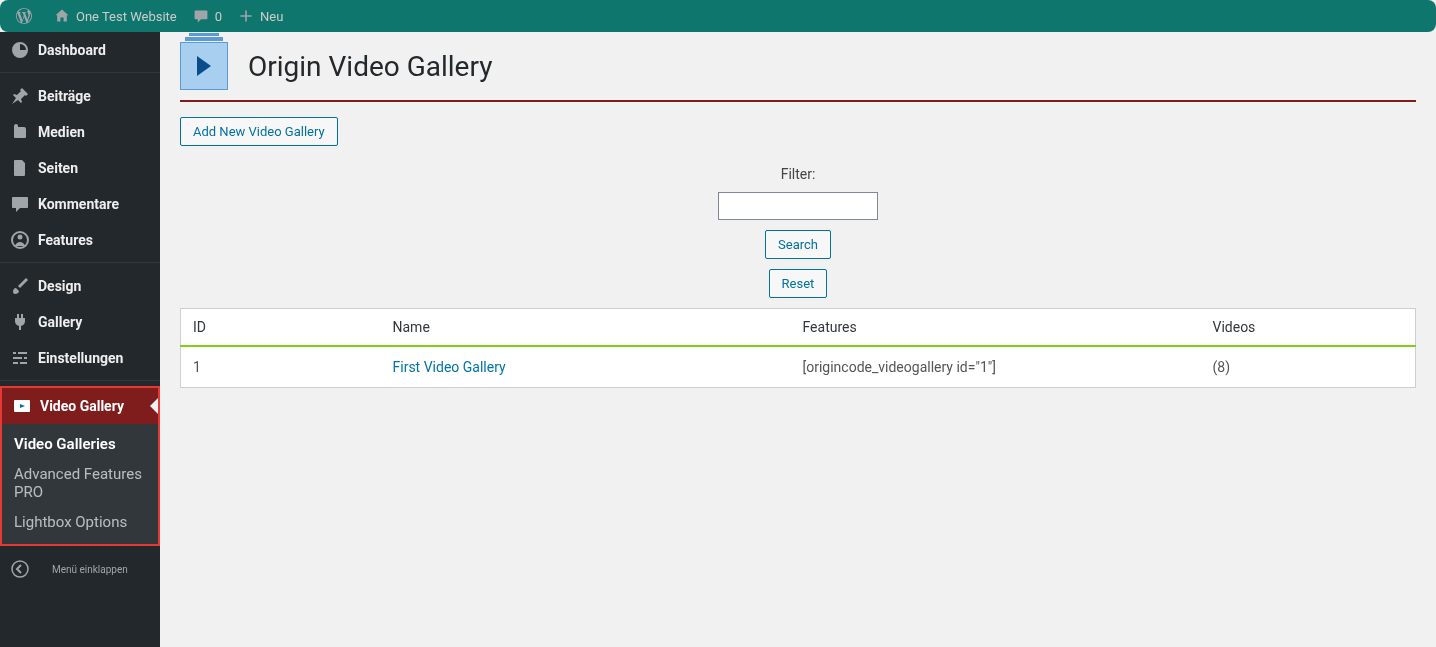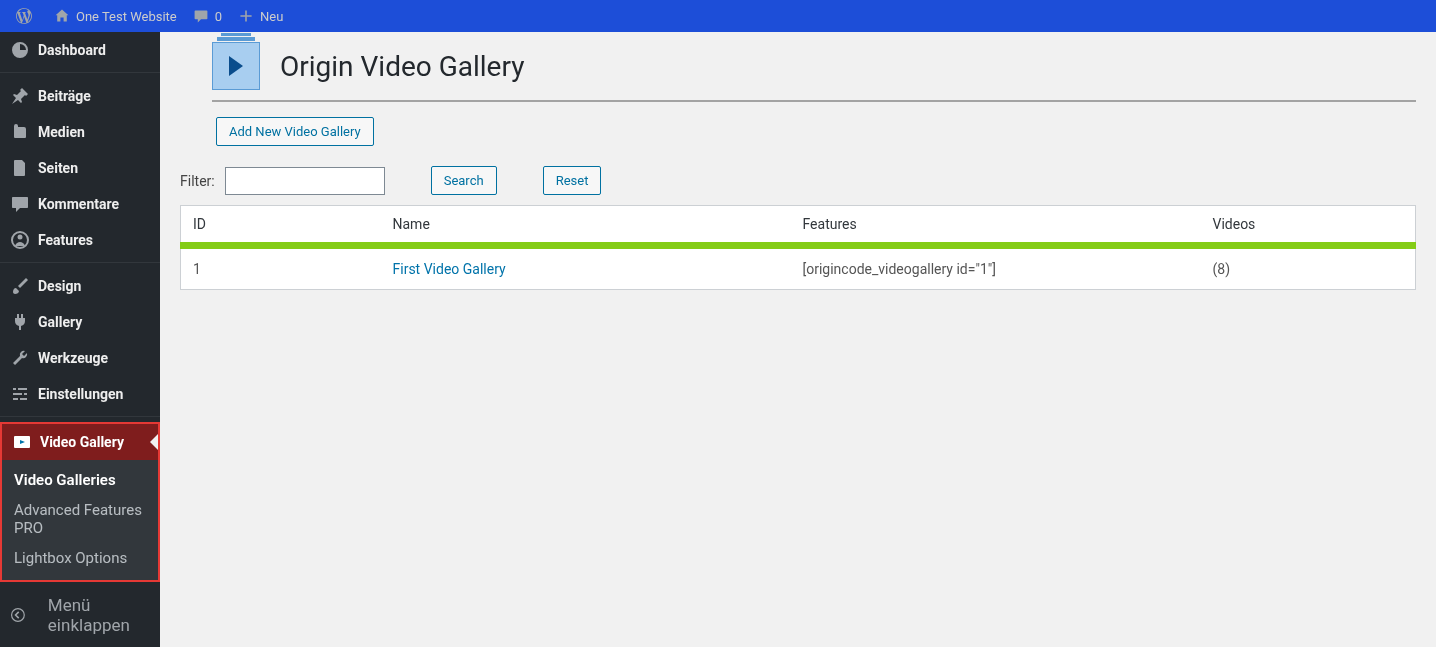--- a/index.html
+++ b/index.html
@@ -1,55 +1,55 @@
 <!DOCTYPE html>
 <html><head>
 <meta charset="utf-8">
 <style>
 * { margin: 0; padding: 0; box-sizing: border-box; font-family: -apple-system, BlinkMacSystemFont, "Segoe UI", Roboto, sans-serif; }
 body { background: #f1f1f1; width: 1436px; height: 647px; overflow: hidden; }
 
 
-.admin-bar { background: #1d4ed8; height: 32px; display: flex; align-items: flex-start; color: #ccc; font-size: 13px; padding: 0 8px; }
+.admin-bar { background: #0f766e; height: 32px; display: flex; align-items: flex-start; color: #ccc; font-size: 13px; padding: 0 8px; border-radius: 8px; }
 .admin-bar .ab-item { display: flex; align-items: center; padding: 0 8px; height: 32px; cursor: pointer; }
 .admin-bar svg { width: 16px; height: 16px; fill: #a0a5aa; margin-right: 6px; }
 
 
 .admin-menu { position: absolute; top: 32px; left: 0; width: 160px; height: 615px; background: #23282d; color: #eee; font-size: 14px; }
 .menu-item { display: flex; align-items: center; padding: 8px 10px; cursor: pointer; color: #eee; min-height: 34px; font-weight: bold; }
 .menu-item svg { width: 20px; height: 20px; fill: #a0a5aa; margin-right: 8px; flex-shrink: 0; }
 .menu-separator { height: 5px; border-bottom: 1px solid #32373c; margin-bottom: 5px; }
 .menu-item.current { background: #7f1d1d; color: #fff; position: relative; }
 .menu-item.current svg { fill: #fff; }
 .menu-item.current::after { content: ""; position: absolute; right: 0; top: 50%; transform: translateY(-50%); border: 8px solid transparent; border-right-color: #f1f1f1; }
 .submenu { background: #32373c; padding: 7px 0; border: 2px solid #e53935; border-top: none; margin-top: -2px; }
 .menu-item.current-wrap { border: 2px solid #e53935; border-bottom: none; }
 .submenu-item { padding: 6px 12px; font-size: 15px; color: rgba(240,245,250,0.7); cursor: pointer; }
 .submenu-item.active { color: #fff; font-weight: 600; }
-.collapse-item { display: flex; align-items: center; padding: 8px 10px; cursor: pointer; color: #a0a5aa; font-size: 17px; margin-top: 5px; gap: 14px; }
+.collapse-item { display: flex; align-items: center; padding: 8px 10px; cursor: pointer; color: #a0a5aa; font-size: 10px; margin-top: 5px; gap: 14px; }
 .collapse-item svg { width: 20px; height: 20px; fill: #a0a5aa; margin-right: 8px; }
 
 
 .main { position: absolute; top: 32px; left: 160px; right: 0; bottom: 0; padding: 10px 20px 0 20px; }
-.page-header { display: flex; align-items: center; border-bottom: 2px solid #a3a3a3; padding-bottom: 10px; margin-bottom: 15px; margin-left: 32px; }
+.page-header { display: flex; align-items: center; border-bottom: 2px solid #7f1d1d; padding-bottom: 10px; margin-bottom: 15px; }
 .page-icon { width: 48px; height: 48px; background: #a8cef0; border: 1px solid #5a9bd5; display: flex; align-items: center; justify-content: center; margin-right: 20px; position: relative; }
 .page-icon::before { content: ""; position: absolute; top: -6px; left: 4px; right: 4px; height: 4px; background: #5a9bd5; }
 .page-icon::after { content: ""; position: absolute; top: -10px; left: 8px; right: 8px; height: 3px; background: #5a9bd5; }
 .play-triangle { width: 0; height: 0; border-left: 14px solid #0a4d8c; border-top: 10px solid transparent; border-bottom: 10px solid transparent; }
 .page-title { font-size: 28px; font-weight: 400; color: #23282d; }
 
-.btn { display: inline-block; background: #f7f7f7; border: 1px solid #0071a1; color: #0071a1; padding: 6px 12px; font-size: 13px; cursor: pointer; border-radius: 2px; margin-left: 36px; }
+.btn { display: inline-block; background: #f7f7f7; border: 1px solid #0071a1; color: #0071a1; padding: 6px 12px; font-size: 13px; cursor: pointer; border-radius: 2px; }
 .add-new { margin-bottom: 20px; }
 
-.filter-row { display: flex; align-items: center; gap: 10px; margin-bottom: 10px; font-size: 14px; }
+.filter-row { display: flex; align-items: center; gap: 10px; margin-bottom: 10px; font-size: 14px; flex-direction: column; }
 .filter-row label { color: #444; }
 .filter-row input[type="text"] { border: 1px solid #7e8993; padding: 3px 6px; font-size: 14px; width: 160px; height: 28px; }
 
 .table { width: 100%; border-collapse: collapse; background: #fff; border: 1px solid #ccd0d4; }
-.table th { text-align: left; padding: 10px 12px; font-size: 14px; font-weight: 400; color: #32373c; border-bottom: 7px solid #84cc16; }
+.table th { text-align: left; padding: 10px 12px; font-size: 14px; font-weight: 400; color: #32373c; border-bottom: 2px solid #84cc16; }
 .table td { padding: 12px; font-size: 14px; color: #555; border-top: 1px solid #eee; }
 .table td a { color: #0073aa; text-decoration: none; }
 .col-id { width: 200px; }
 .col-name { width: 410px; }
 .col-short { width: 410px; }
 </style>
 </head>
 <body>
 
 <div class="admin-bar">
@@ -123,26 +123,20 @@
     <svg viewBox="0 0 20 20">
         <path d="M16 2l2 2-8 8-2-2zM6 12c-2 0-3 2-3 4 0 1 1 2 2 2 2 0 4-1 4-3l-3-3z"></path>
       </svg>
     <span>Design</span>
   </div>
   <div class="menu-item">
     <svg viewBox="0 0 20 20">
         <path d="M7 2v4H5v3a5 5 0 004 4.9V18h2v-4.1A5 5 0 0015 9V6h-2V2h-2v4H9V2z"></path>
       </svg>
     <span>Gallery</span>
-  </div>
-  <div class="menu-item">
-    <svg viewBox="0 0 20 20">
-        <path d="M17 5a4 4 0 01-5 5l-7 7-2-2 7-7a4 4 0 015-5l-3 3 2 2z"></path>
-      </svg>
-    <span>Werkzeuge</span>
   </div>
   <div class="menu-item">
     <svg viewBox="0 0 20 20">
         <path d="M3 4h3v2H3zm5 0h9v2H8zM3 9h9v2H3zm11 0h3v2h-3zM3 14h5v2H3zm7 0h7v2h-7z"></path>
       </svg>
     <span>Einstellungen</span>
   </div>
   <div class="menu-separator"></div>
   <div class="menu-item current current-wrap">
     <svg viewBox="0 0 20 20">

